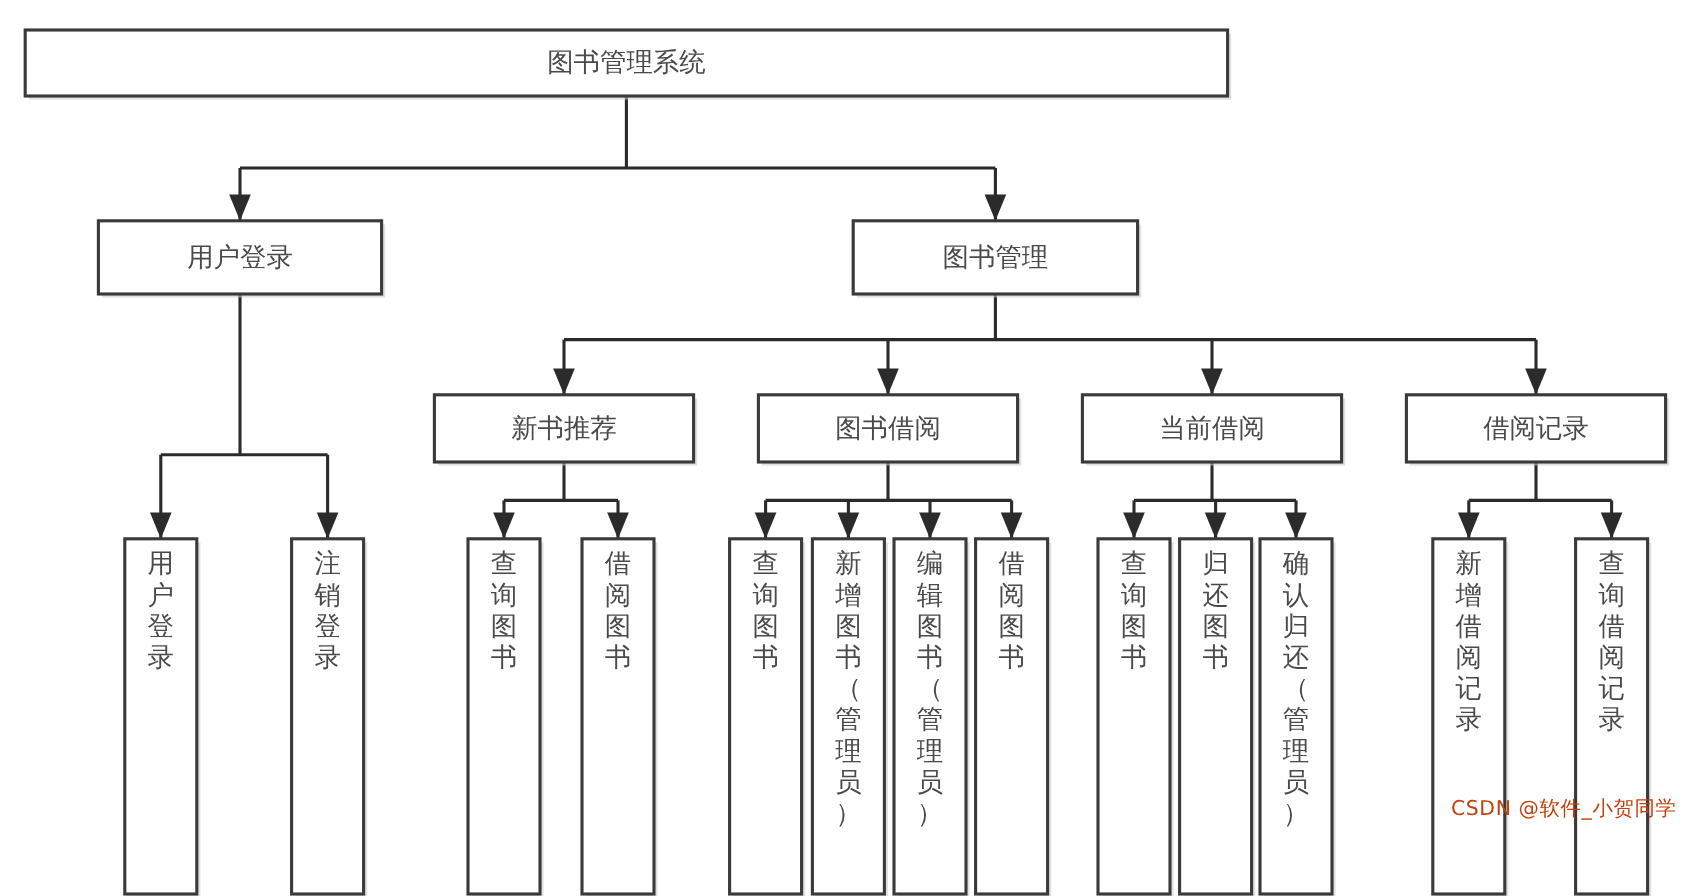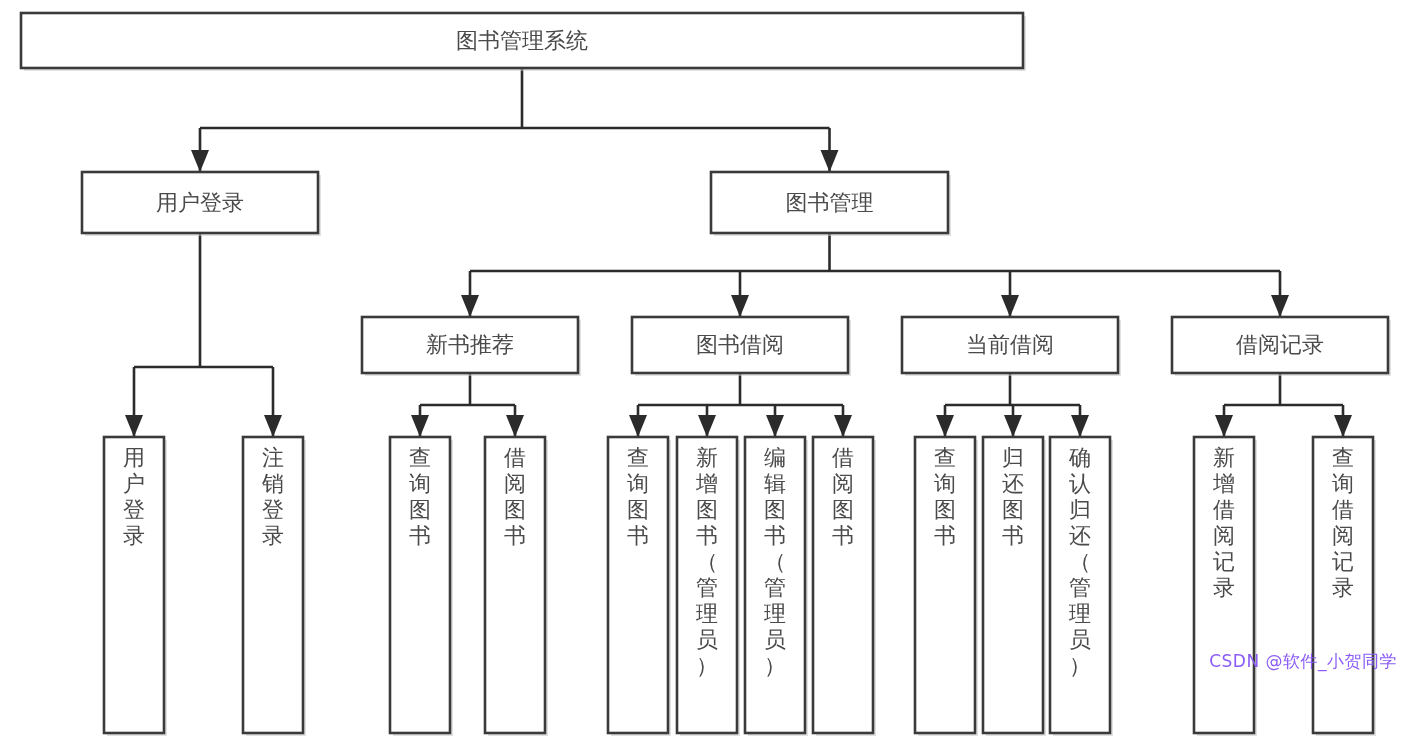--- a/index.html
+++ b/index.html
@@ -10,21 +10,21 @@
   body {
     width: 1405px;
     height: 747px;
     font-family: "DejaVu Sans", "Liberation Sans", sans-serif;
     overflow: hidden;
     position: relative;
   }
   #chart-root {
     position: absolute;
     left: 0;
-    top: 0;
+    top: 12px;
     width: 1405px;
     height: 679px;
   }
   svg.flow {
     display: block;
     width: 1405px;
     height: 747px;
   }
   .node-box {
     fill: #ffffff;
@@ -57,21 +57,21 @@
     font-family: "DejaVu Sans", "Liberation Sans", sans-serif;
     font-size: 22px;
     text-anchor: middle;
   }
   .watermark {
     position: absolute;
     right: 8px;
     bottom: 6px;
     font-family: "DejaVu Sans", "Liberation Sans", sans-serif;
     font-size: 17px;
-    color: #8b5cf6;
+    color: #c2410c;
     letter-spacing: 0.5px;
     white-space: nowrap;
     user-select: none;
   }
 </style>
 </head>
 <body>
 
 <div id="chart-root">
   <svg class="flow" viewBox="0 0 1405 747" xmlns="http://www.w3.org/2000/svg">

